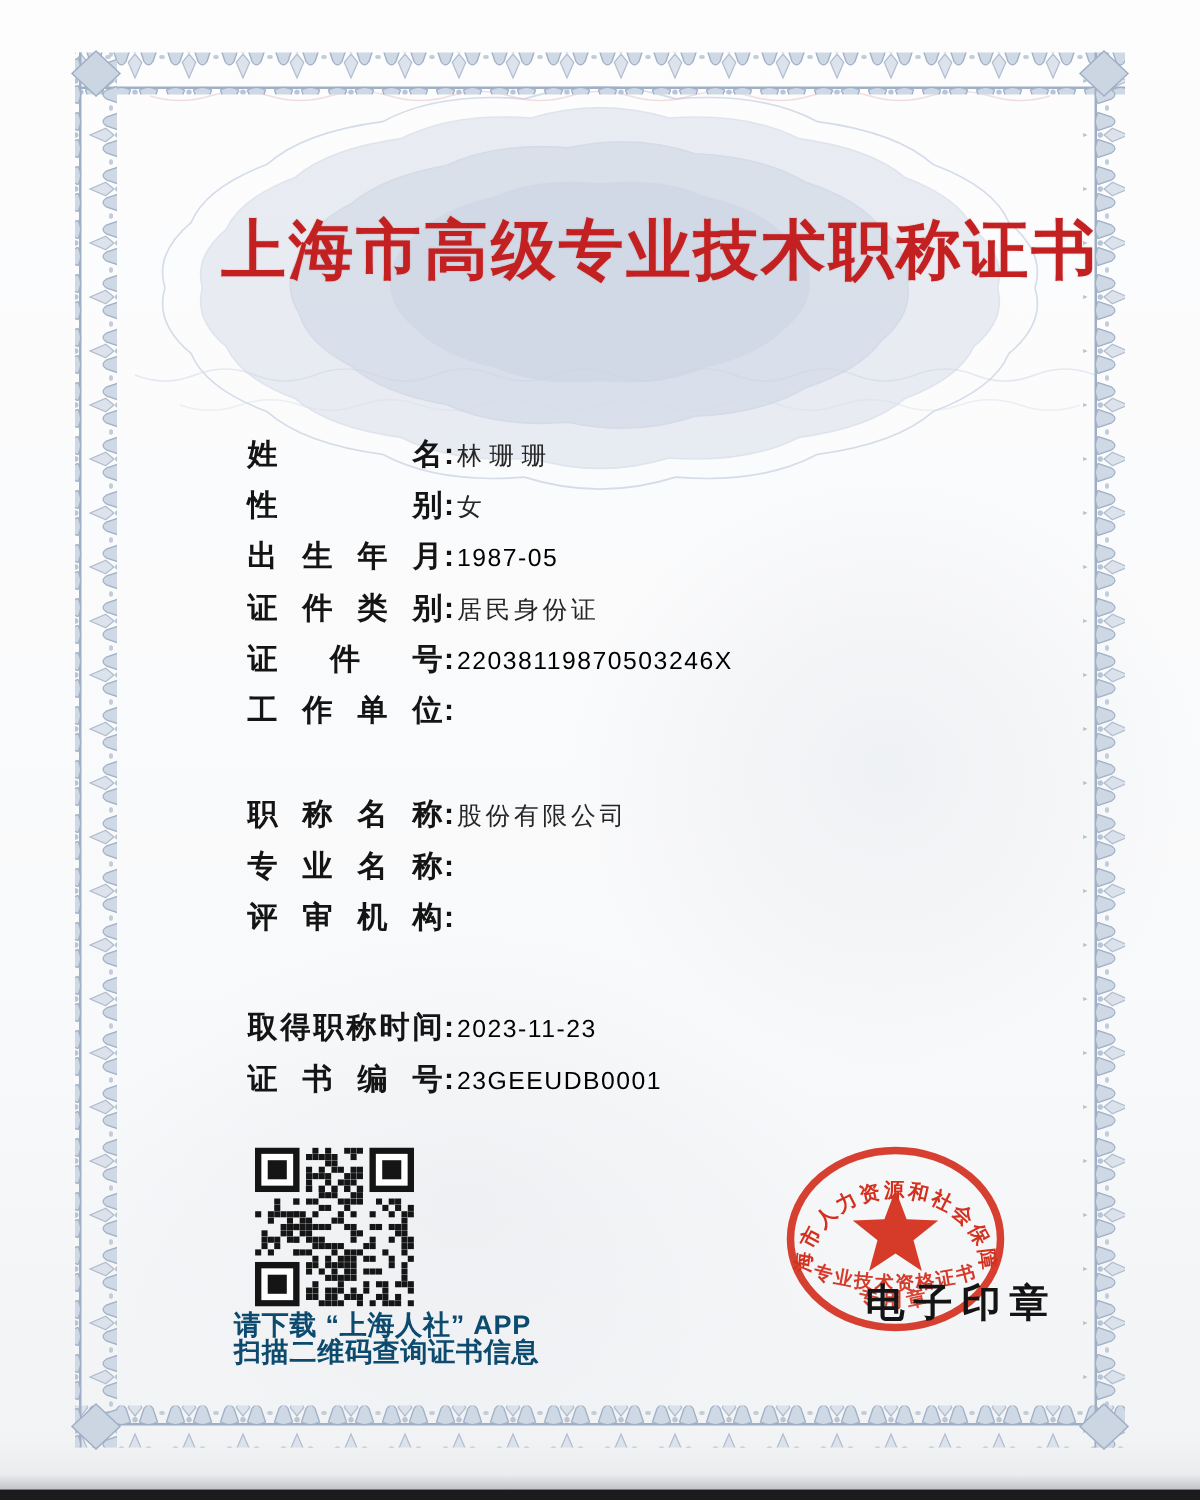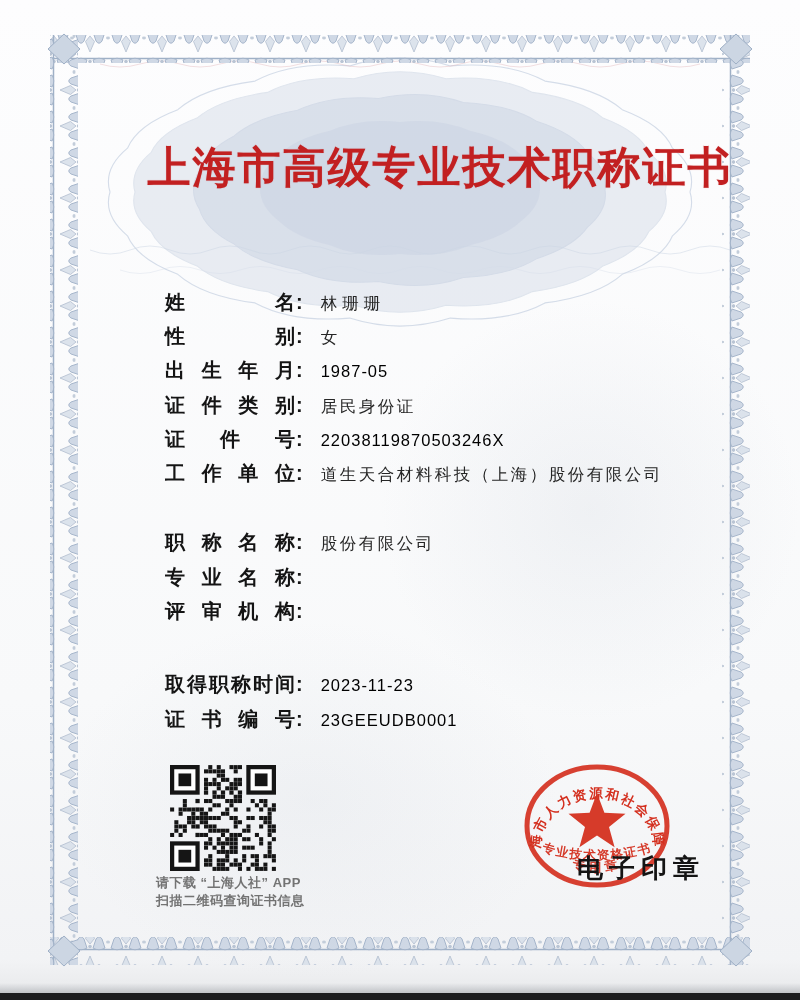--- a/index.html
+++ b/index.html
@@ -15,27 +15,27 @@
   svg.layer{position:absolute;left:0;top:0;}
   .title{
     position:absolute;left:50px;top:142px;width:700px;text-align:center;
     font-size:43px;font-weight:900;color:#c22021;letter-spacing:2px;line-height:50px;
     text-shadow:0 0 1px rgba(194,32,33,.4);
     padding-left:40px;
   }
   .row{position:absolute;left:165px;display:flex;align-items:baseline;}
   .lbl{display:flex;justify-content:space-between;width:130px;font-size:20px;font-weight:800;color:#141414;}
   .colon{font-size:20px;font-weight:800;color:#141414;margin:0 2px 0 1px;}
-  .val{margin-left:16px;color:#262626;}
+  .val{margin-left:0;color:#262626;}
   .val.cn{font-family:"Liberation Serif",serif;font-size:16.5px;letter-spacing:2.5px;}
   .val.cn.name{letter-spacing:5px;}
   .val.num{font-family:"Liberation Sans",sans-serif;font-size:16.5px;letter-spacing:1px;color:#000000;}
   .val.wrap{display:inline-block;width:408px;line-height:26px;}
   .qr-wrap{position:absolute;left:167px;top:765px;}
-  .qr-caption{position:absolute;left:156px;top:874px;font-size:13px;font-weight:700;color:#737373;line-height:18px;letter-spacing:0.5px;}
+  .qr-caption{position:absolute;left:156px;top:874px;font-size:18px;font-weight:700;color:#0c4a6e;line-height:18px;letter-spacing:0.5px;}
   .seal-wrap{position:absolute;left:524px;top:763px;width:146px;height:128px;}
   .eseal-label{
     position:absolute;left:545px;top:851px;font-size:26px;font-weight:800;color:#141414;letter-spacing:6px;margin-left:32px;
   }
 </style>
 </head>
 <body>
 
 <svg class="layer" width="800" height="1000" viewBox="0 0 800 1000" aria-hidden="true">
   <g id="wm">
@@ -136,21 +136,20 @@
   <span class="val num">22038119870503246X</span>
 </div>
 <div class="row" style="top:460px">
   <span class="lbl">
       <span>工</span>
       <span>作</span>
       <span>单</span>
       <span>位</span>
     </span>
     <span class="colon">:</span>
-  <span class="val cn">道生天合材料科技（上海）股份有限公司</span>
 </div>
 <div class="row" style="top:529px">
   <span class="lbl">
       <span>职</span>
       <span>称</span>
       <span>名</span>
       <span>称</span>
     </span>
     <span class="colon">:</span>
   <span class="val cn">股份有限公司</span>

